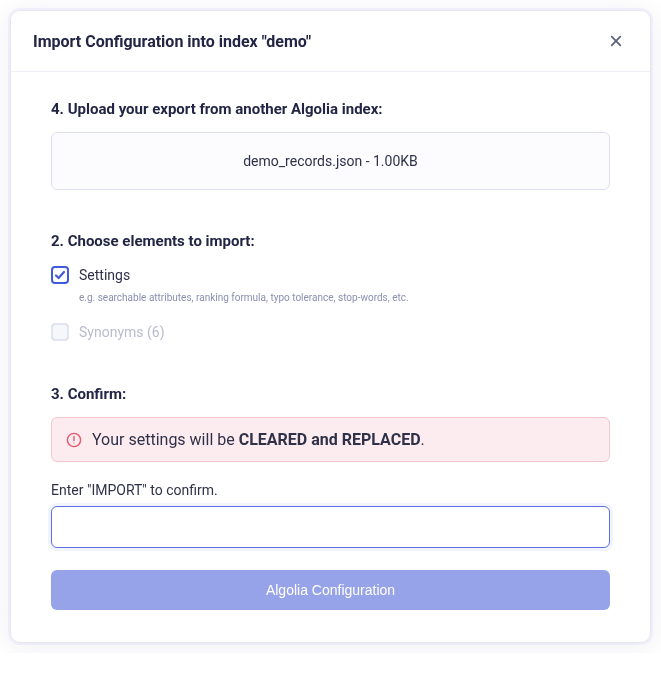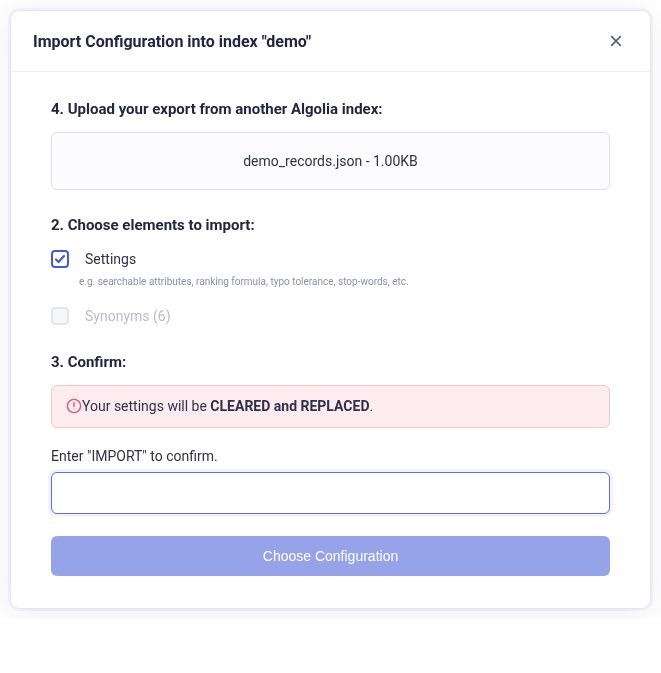--- a/index.html
+++ b/index.html
@@ -37,34 +37,34 @@
       border-radius: 4px;
     }
     .close-btn svg { width: 14px; height: 14px; }
     .modal-body { padding: 28px 40px 32px 40px; }
     .section-heading {
       font-size: 15px;
       font-weight: 700;
       color: #222544;
       margin-bottom: 14px;
     }
-    .section + .section { margin-top: 26px; }
+    .section + .section { margin-top: 42px; }
     .file-box {
       border: 1px solid #dcdfee;
       border-radius: 6px;
       padding: 20px 16px;
       text-align: center;
       color: #2f3149;
       font-size: 14px;
       background: #fcfcfe;
     }
     .option-row {
       display: flex;
       align-items: center;
-      gap: 16px;
+      gap: 10px;
       padding: 2px 0;
     }
     .option-block + .option-block { margin-top: 18px; }
     .checkbox {
       width: 18px; height: 18px;
       border: 2px solid #3f5bdb;
       border-radius: 4px;
       display: inline-flex; align-items: center; justify-content: center;
       color: #3f5bdb;
       background: #fff;
@@ -84,25 +84,26 @@
     }
     .option-label.disabled { color: #b9bccd; }
     .option-desc {
       font-size: 10px;
       color: #8a8fb1;
       margin: 6px 0 0 28px;
     }
     .warning-box {
       display: flex;
       align-items: center;
+      gap: 10px;
       padding: 12px 14px;
       border: 1px solid #f3c7cc;
       background: #fdecef;
       border-radius: 6px;
-      font-size: 14px;
+      font-size: 16px;
       color: #2f3149;
       margin-bottom: 20px;
     }
     .warning-icon {
       width: 16px; height: 16px; flex-shrink: 0;
       color: #e7546b;
     }
     .warning-text { line-height: 1.2; }
     .warning-text b { font-weight: 700; }
     .confirm-label {
@@ -193,18 +194,18 @@
           </svg>
         <span class="warning-text">
           <span>Your settings will be </span><b>CLEARED and REPLACED</b><span>.</span>
         </span>
       </div>
 
       <div class="confirm-label">Enter "IMPORT" to confirm.</div>
       <input type="text" class="confirm-input" style="">
 
       <button class="import-btn" disabled="">
-        <span>Choose Configuration</span>
+        <span>Algolia Configuration</span>
       </button>
     </div>
 
   </div>
 </div>
 
 </body></html>

